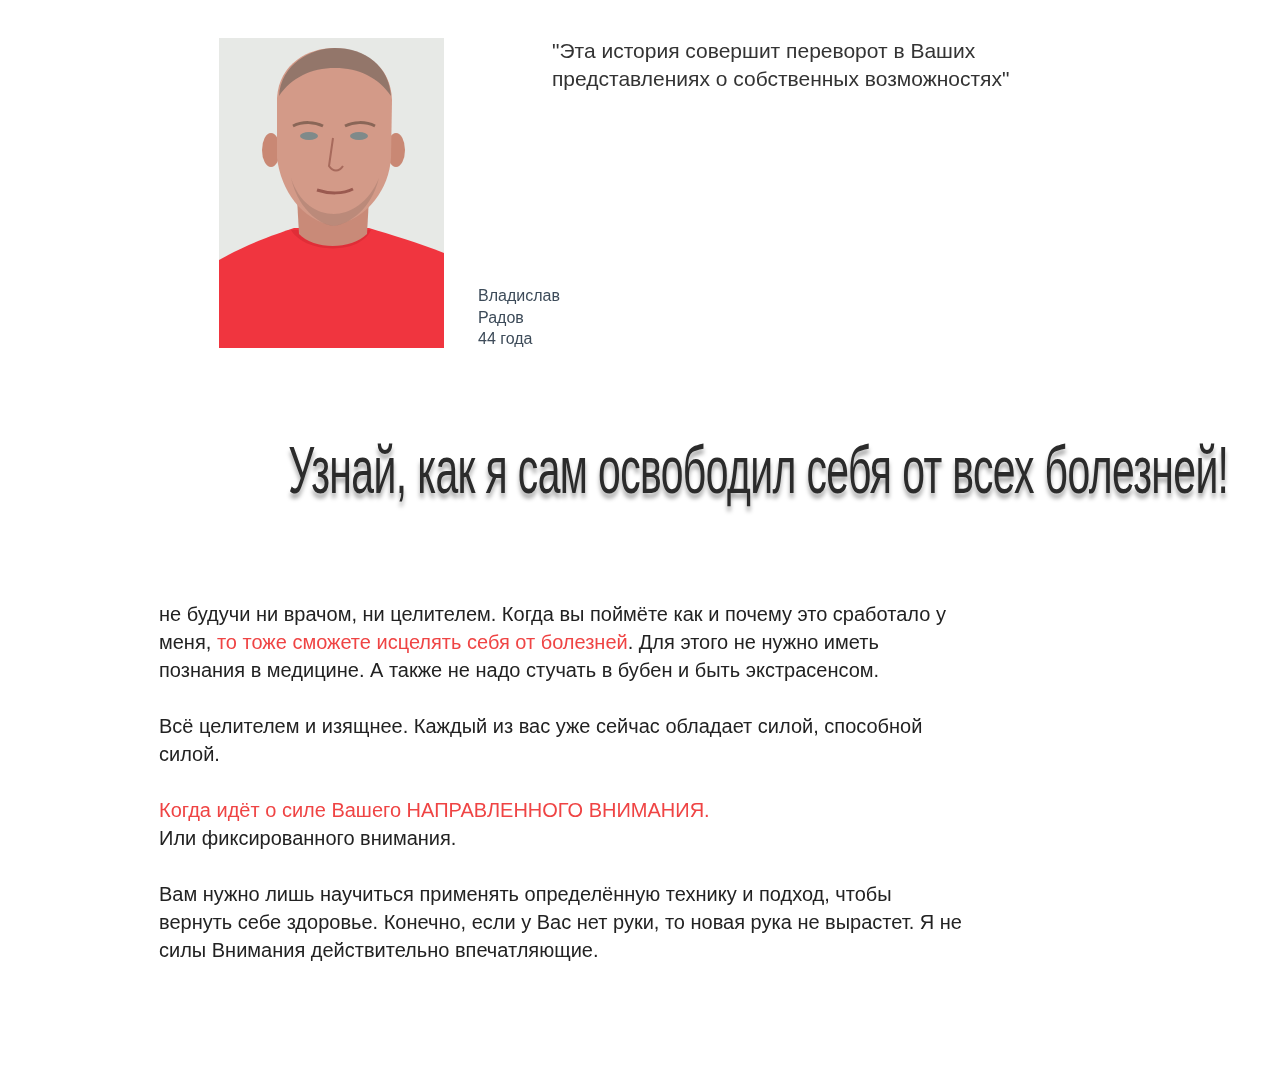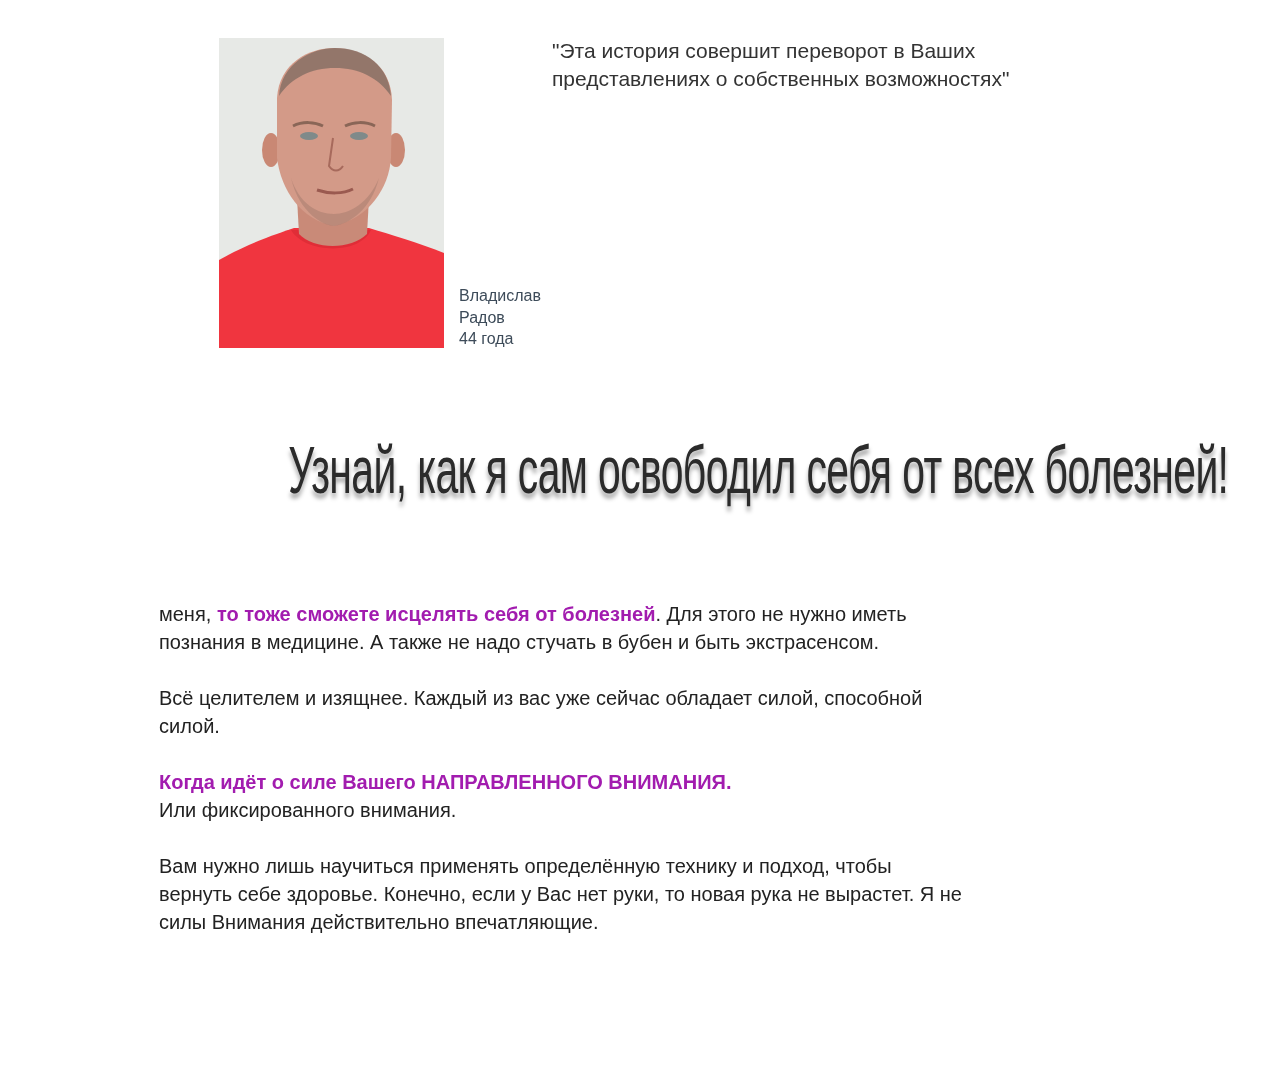--- a/index.html
+++ b/index.html
@@ -27,21 +27,21 @@
   .photo svg { display: block; width: 100%; height: 100%; }
 
   .author {
     position: absolute;
     left: 459px;
     top: 285px;
     font-size: 16px;
     line-height: 21.5px;
     color: #3d4b59;
   }
-  .author div { white-space: nowrap; }
+  .author div { white-space: nowrap; margin-left: 19px; }
 
   .quote {
     position: absolute;
     left: 552px;
     top: 37px;
     width: 560px;
     font-size: 21px;
     line-height: 28px;
     color: #333333;
   }
@@ -74,21 +74,21 @@
     left: 159px;
     top: 600px;
     width: 990px;
     font-size: 20px;
     line-height: 28px;
     color: #222222;
   }
   .article p {
     margin: 0 0 28px 0;
   }
-  .article b { font-weight: bold; color: #a21caf; }
+  .article b { font-weight: normal; color: #ef4444; }
   .article .line { display: block; }
 </style>
 </head>
 <body>
 
 <div class="photo" aria-label="Portrait photo of a man in a red t-shirt">
   <svg viewBox="0 0 225 310" xmlns="http://www.w3.org/2000/svg">
     <rect x="0" y="0" width="225" height="310" fill="#e7e9e6"></rect>
 
     <path d="M0 222 C 30 205, 60 195, 75 190 L 150 190 C 170 196, 200 205, 225 215 L 225 310 L 0 310 Z" fill="#f0353f"></path>
@@ -127,20 +127,21 @@
   <div>"Эта история совершит переворот в Ваших</div>
   <div>представлениях о собственных возможностях"</div>
 </div>
 
 <div class="headline-wrap">
   <h1 class="headline">Узнай, как я сам освободил себя от всех болезней!</h1>
 </div>
 
 <div class="article">
   <p>
+    <span class="line">не будучи ни врачом, ни целителем. Когда вы поймёте как и почему это сработало у</span>
     <span class="line"><span>меня, </span><b>то тоже сможете исцелять себя от болезней</b><span>. Для этого не нужно иметь</span></span>
     <span class="line">познания в медицине. А также не надо стучать в бубен и быть экстрасенсом.</span>
   </p>
   <p>
     <span class="line">Всё целителем и изящнее. Каждый из вас уже сейчас обладает силой, способной</span>
     <span class="line">силой.</span>
   </p>
   <p>
     <b class="line">Когда идёт о силе Вашего НАПРАВЛЕННОГО ВНИМАНИЯ.</b>
     <span class="line">Или фиксированного внимания.</span>

